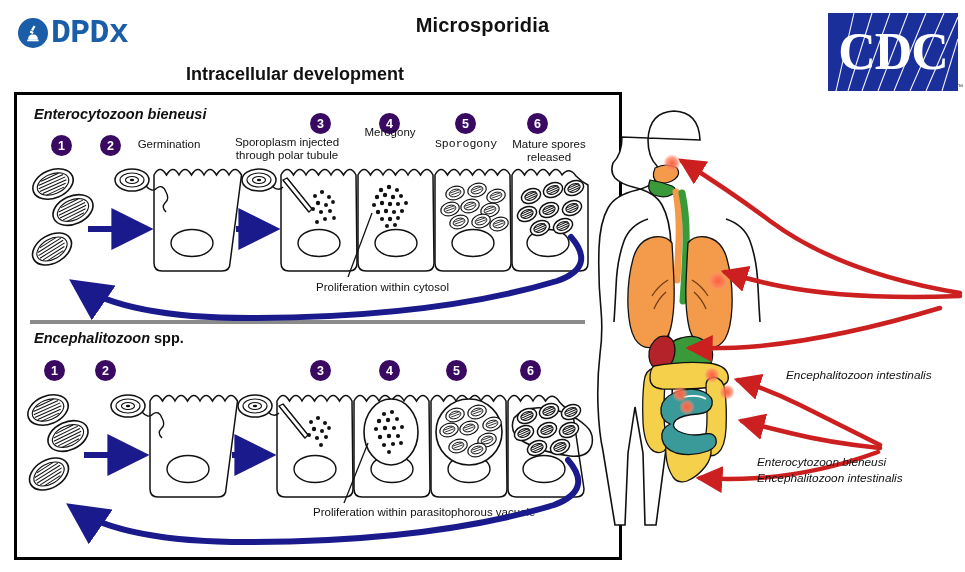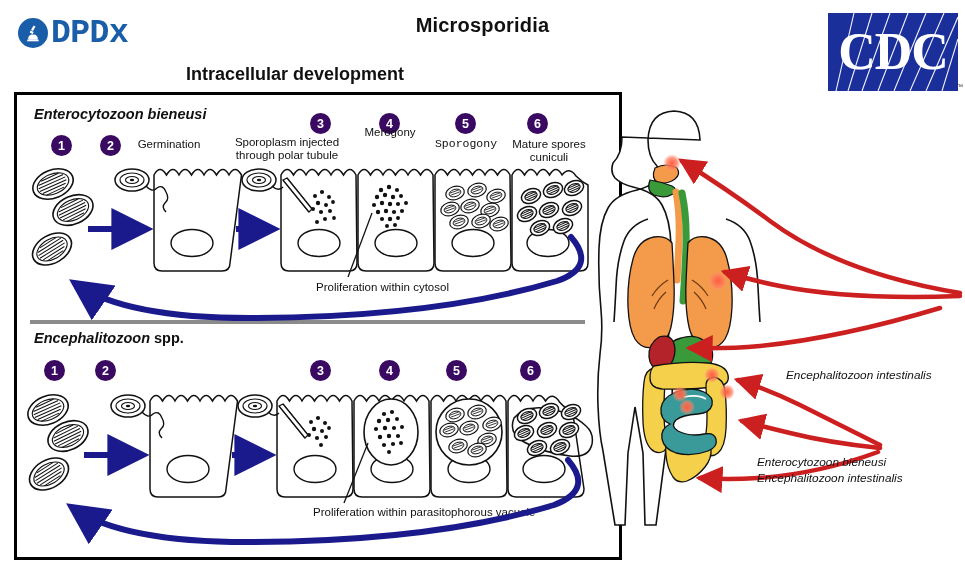--- a/index.html
+++ b/index.html
@@ -106,21 +106,21 @@
   </div>
 <div class="abs step-label" style="left:350px;top:126px;width:80px;">Merogony</div>
 <div class="abs" style="left:455px;top:113px;">
     <div class="step-num">5</div>
   </div>
 <div class="abs step-label" style="left:425px;top:138px;width:82px;font-family:Liberation Mono, monospace;">Sporogony</div>
 <div class="abs" style="left:527px;top:113px;">
     <div class="step-num">6</div>
   </div>
 <div class="abs step-label" style="left:503px;top:138px;width:92px;white-space:pre-line;">Mature spores
-cuniculi</div>
+released</div>
 <div class="abs caption" style="left:316px;top:281px;">Proliferation within cytosol</div>
 
 <div class="abs panel-name" style="left:34px;top:330px;">
   <span>Encephalitozoon</span><span class="reg"> spp.</span>
 </div>
 <div class="abs" style="left:44px;top:360px;">
     <div class="step-num">1</div>
   </div>
 <div class="abs" style="left:95px;top:360px;">
     <div class="step-num">2</div>

